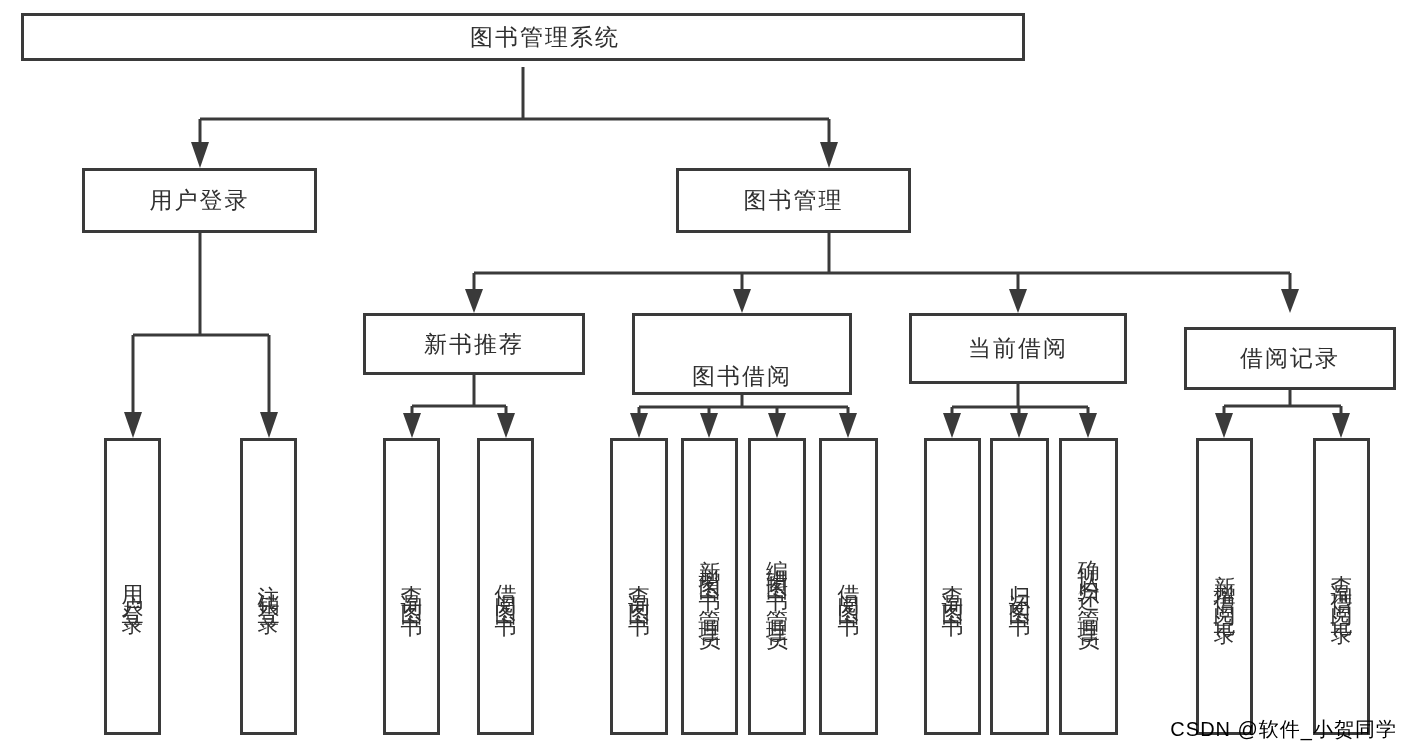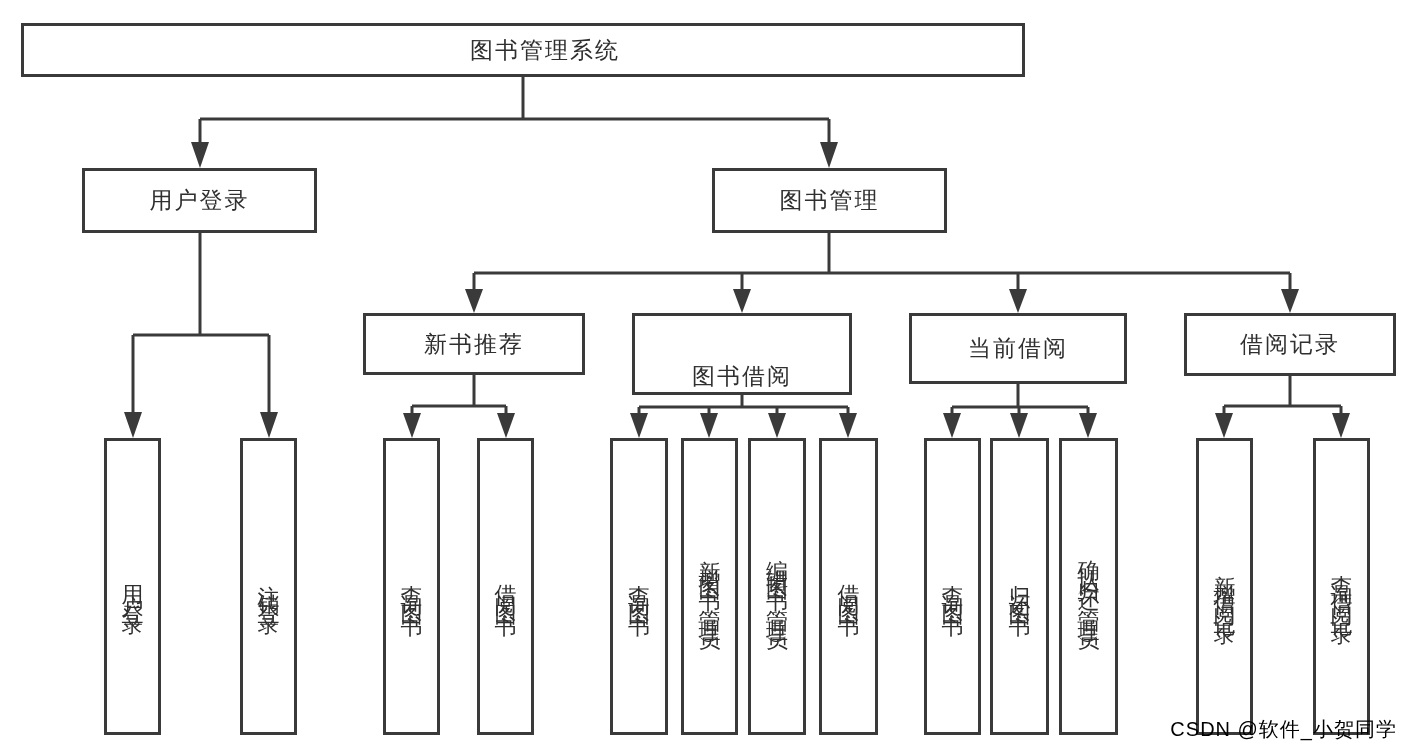--- a/index.html
+++ b/index.html
@@ -128,41 +128,41 @@
 
       <polygon points="943,413 961,413 952,438"></polygon>
       <polygon points="1010,413 1028,413 1019,438"></polygon>
       <polygon points="1079,413 1097,413 1088,438"></polygon>
 
       <polygon points="1215,413 1233,413 1224,438"></polygon>
       <polygon points="1332,413 1350,413 1341,438"></polygon>
     </g>
   </svg>
 
-  <div class="node" style="left:21px; top:23px; width:1004px; height:54px;padding-left:44px;">
+  <div class="node" style="left:21px; top:13px; width:1004px; height:48px;padding-left:44px;">
     <span class="lbl">图书管理系统</span>
   </div>
 
   <div class="node" style="left:82px; top:168px; width:235px; height:65px;">
     <span class="lbl">用户登录</span>
   </div>
-  <div class="node" style="left:712px; top:168px; width:235px; height:65px;">
+  <div class="node" style="left:676px; top:168px; width:235px; height:65px;">
     <span class="lbl">图书管理</span>
   </div>
 
   <div class="node" style="left:363px; top:313px; width:222px; height:62px;">
     <span class="lbl">新书推荐</span>
   </div>
   <div class="node" style="left:632px; top:313px; width:220px; height:82px;align-items:flex-end;">
     <span class="lbl">图书借阅</span>
   </div>
   <div class="node" style="left:909px; top:313px; width:218px; height:71px;">
     <span class="lbl">当前借阅</span>
   </div>
-  <div class="node" style="left:1184px; top:313px; width:212px; height:63px;">
+  <div class="node" style="left:1184px; top:327px; width:212px; height:63px;">
     <span class="lbl">借阅记录</span>
   </div>
 
   <div class="node vnode" style="left:104px; top:438px; width:57px; height:297px;">
     <span class="lbl">用户登录</span>
   </div>
   <div class="node vnode" style="left:240px; top:438px; width:57px; height:297px;">
     <span class="lbl">注销登录</span>
   </div>
 

